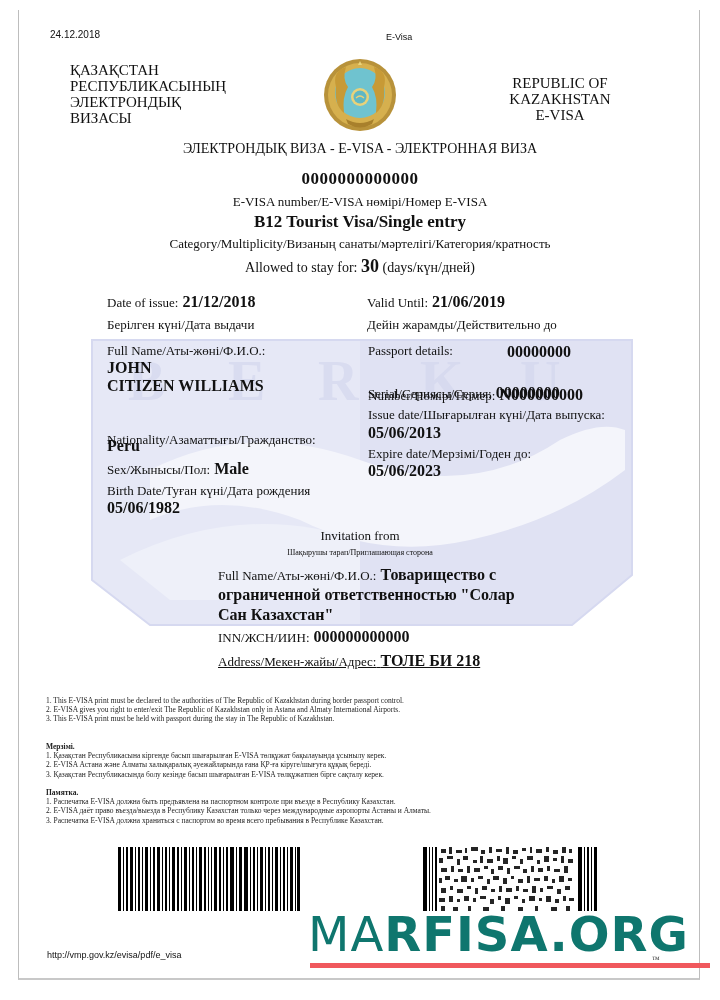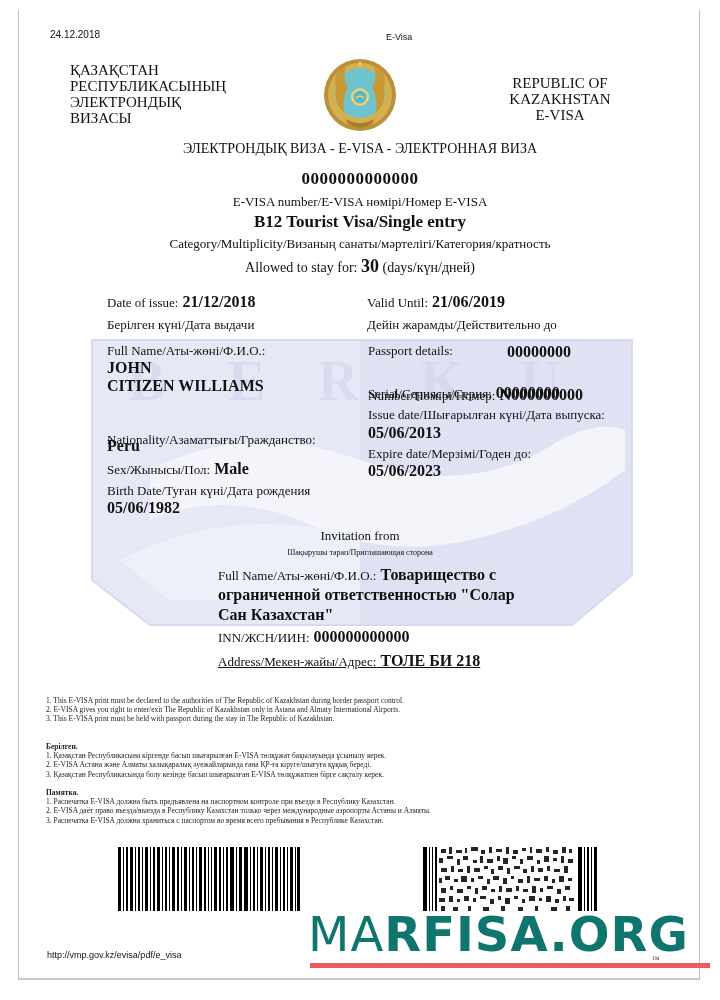--- a/index.html
+++ b/index.html
@@ -148,21 +148,21 @@
   <span class="lbl">Address/Мекен-жайы/Адрес:</span>
   <span class="val">ТОЛЕ БИ 218</span>
 </div>
 
 <div class="abs notes" style="top:696px;">
   <div>1. This E-VISA print must be declared to the authorities of The Republic of Kazakhstan during border passport control.</div>
   <div>2. E-VISA gives you right to enter/exit The Republic of Kazakhstan only in Astana and Almaty International Airports.</div>
   <div>3. This E-VISA print must be held with passport during the stay in The Republic of Kazakhstan.</div>
 </div>
 <div class="abs notes" style="top:742px;">
-  <div class="nh">Берілген.</div>
+  <div class="nh">Мерзімі.</div>
   <div>1. Қазақстан Республикасына кіргенде басып шығарылған E-VISA төлқұжат бақылауында ұсынылу керек.</div>
   <div>2. E-VISA Астана және Алматы халықаралық әуежайларында ғана ҚР-ға кіруге/шығуға құқық береді.</div>
   <div>3. Қазақстан Республикасында болу кезінде басып шығарылған E-VISA төлқұжатпен бірге сақталу керек.</div>
 </div>
 <div class="abs notes" style="top:788px;">
   <div class="nh">Памятка.</div>
   <div>1. Распечатка E-VISA должна быть предъявлена на паспортном контроле при въезде в Республику Казахстан.</div>
   <div>2. E-VISA даёт право въезда/выезда в Республику Казахстан только через международные аэропорты Астаны и Алматы.</div>
   <div>3. Распечатка E-VISA должна храниться с паспортом во время всего пребывания в Республике Казахстан.</div>
 </div>

